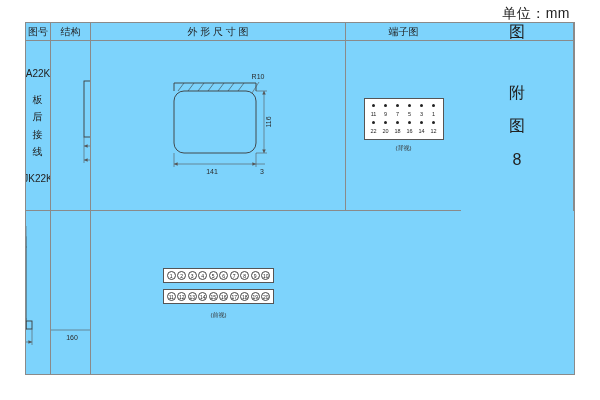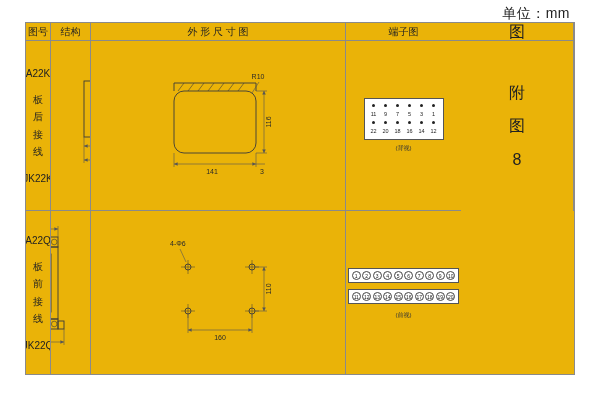--- a/index.html
+++ b/index.html
@@ -1,28 +1,28 @@
 <!DOCTYPE html>
 <html lang="zh"><head>
 <meta charset="utf-8">
 <style>
   *{margin:0;padding:0;box-sizing:border-box}
   html,body{width:600px;height:400px}
   body{background:#ffffff;font-family:"Liberation Sans","DejaVu Sans",sans-serif;color:#222;position:relative;overflow:hidden}
   .unit{position:absolute;top:5px;right:30px;font-size:14px;letter-spacing:.5px}
-  .tbl{position:absolute;left:25px;top:22px;width:550px;height:353px;border:1px solid #8a8a8a;background:#eab308;
+  .tbl{position:absolute;left:25px;top:22px;width:550px;height:353px;border:1px solid #8a8a8a;background:#7dd3fc;
        display:grid;grid-template-columns:25px 40px 255px 115px 113px;grid-template-rows:18px 170px 163px}
   .cell{border-right:1px solid #8a8a8a;border-bottom:1px solid #8a8a8a;display:flex;flex-direction:column;
         align-items:center;justify-content:center;overflow:hidden}
   .cr{border-right:none}
   .cb{border-bottom:none}
   .hd{font-size:10px;white-space:nowrap}
   .figtxt{font-size:16px;width:1.1em;word-break:break-all;text-align:center;line-height:2.1}
   .struct{gap:12px;font-size:10px}
-  .vtext{width:1.1em;word-break:break-all;text-align:center;line-height:1.75;font-size:10px}
+  .vtext{width:1.1em;word-break:break-all;line-height:1.75;font-size:10px}
   svg{display:block}
   svg text{fill:#2a2a2a;font-family:"Liberation Sans","DejaVu Sans",sans-serif}
   .t1box{border:1px solid #555;padding:5px 4px;display:flex;flex-direction:column;gap:4px;background:#fff}
   .trow{display:flex;justify-content:center;gap:2px}
   .tcell{width:10px;display:flex;justify-content:center;align-items:center;font-size:5.5px;color:#222}
   .dot{display:block;width:3px;height:3px;border-radius:50%;background:#222}
   .tcap{font-size:6px;margin-top:4px;color:#333}
   .strip{display:flex;gap:1.5px;border:1px solid #555;padding:2px 3px;background:#fff;margin:3px 0}
   .circ{width:9px;height:9px;border:.5px solid #444;border-radius:50%;font-size:5px;line-height:8.5px;text-align:center;color:#222}
 </style>
@@ -202,25 +202,20 @@
           <span class="tcell">12</span>
       </div>
     </div>
     <div class="tcap">(背视)</div>
   </div>
 
   <div class="cell cb">
     <div class="figtxt">附图8</div>
   </div>
 
-  <div class="cell struct cb">
-    <span>A22Q</span>
-    <div class="vtext">板前接线</div>
-    <span>JK22Q</span>
-  </div>
 
   <div class="cell cb">
     <svg width="253" height="160" viewBox="0 0 253 160">
 
       <g stroke="#3a3a3a" fill="none" stroke-width="0.9">
         <rect x="38" y="24" width="76" height="10"></rect>
         <rect x="38" y="34" width="76" height="72"></rect>
         <rect x="45" y="41" width="62" height="58"></rect>
         <rect x="38" y="106" width="76" height="10"></rect>
         <rect x="32" y="108" width="6" height="8"></rect>

